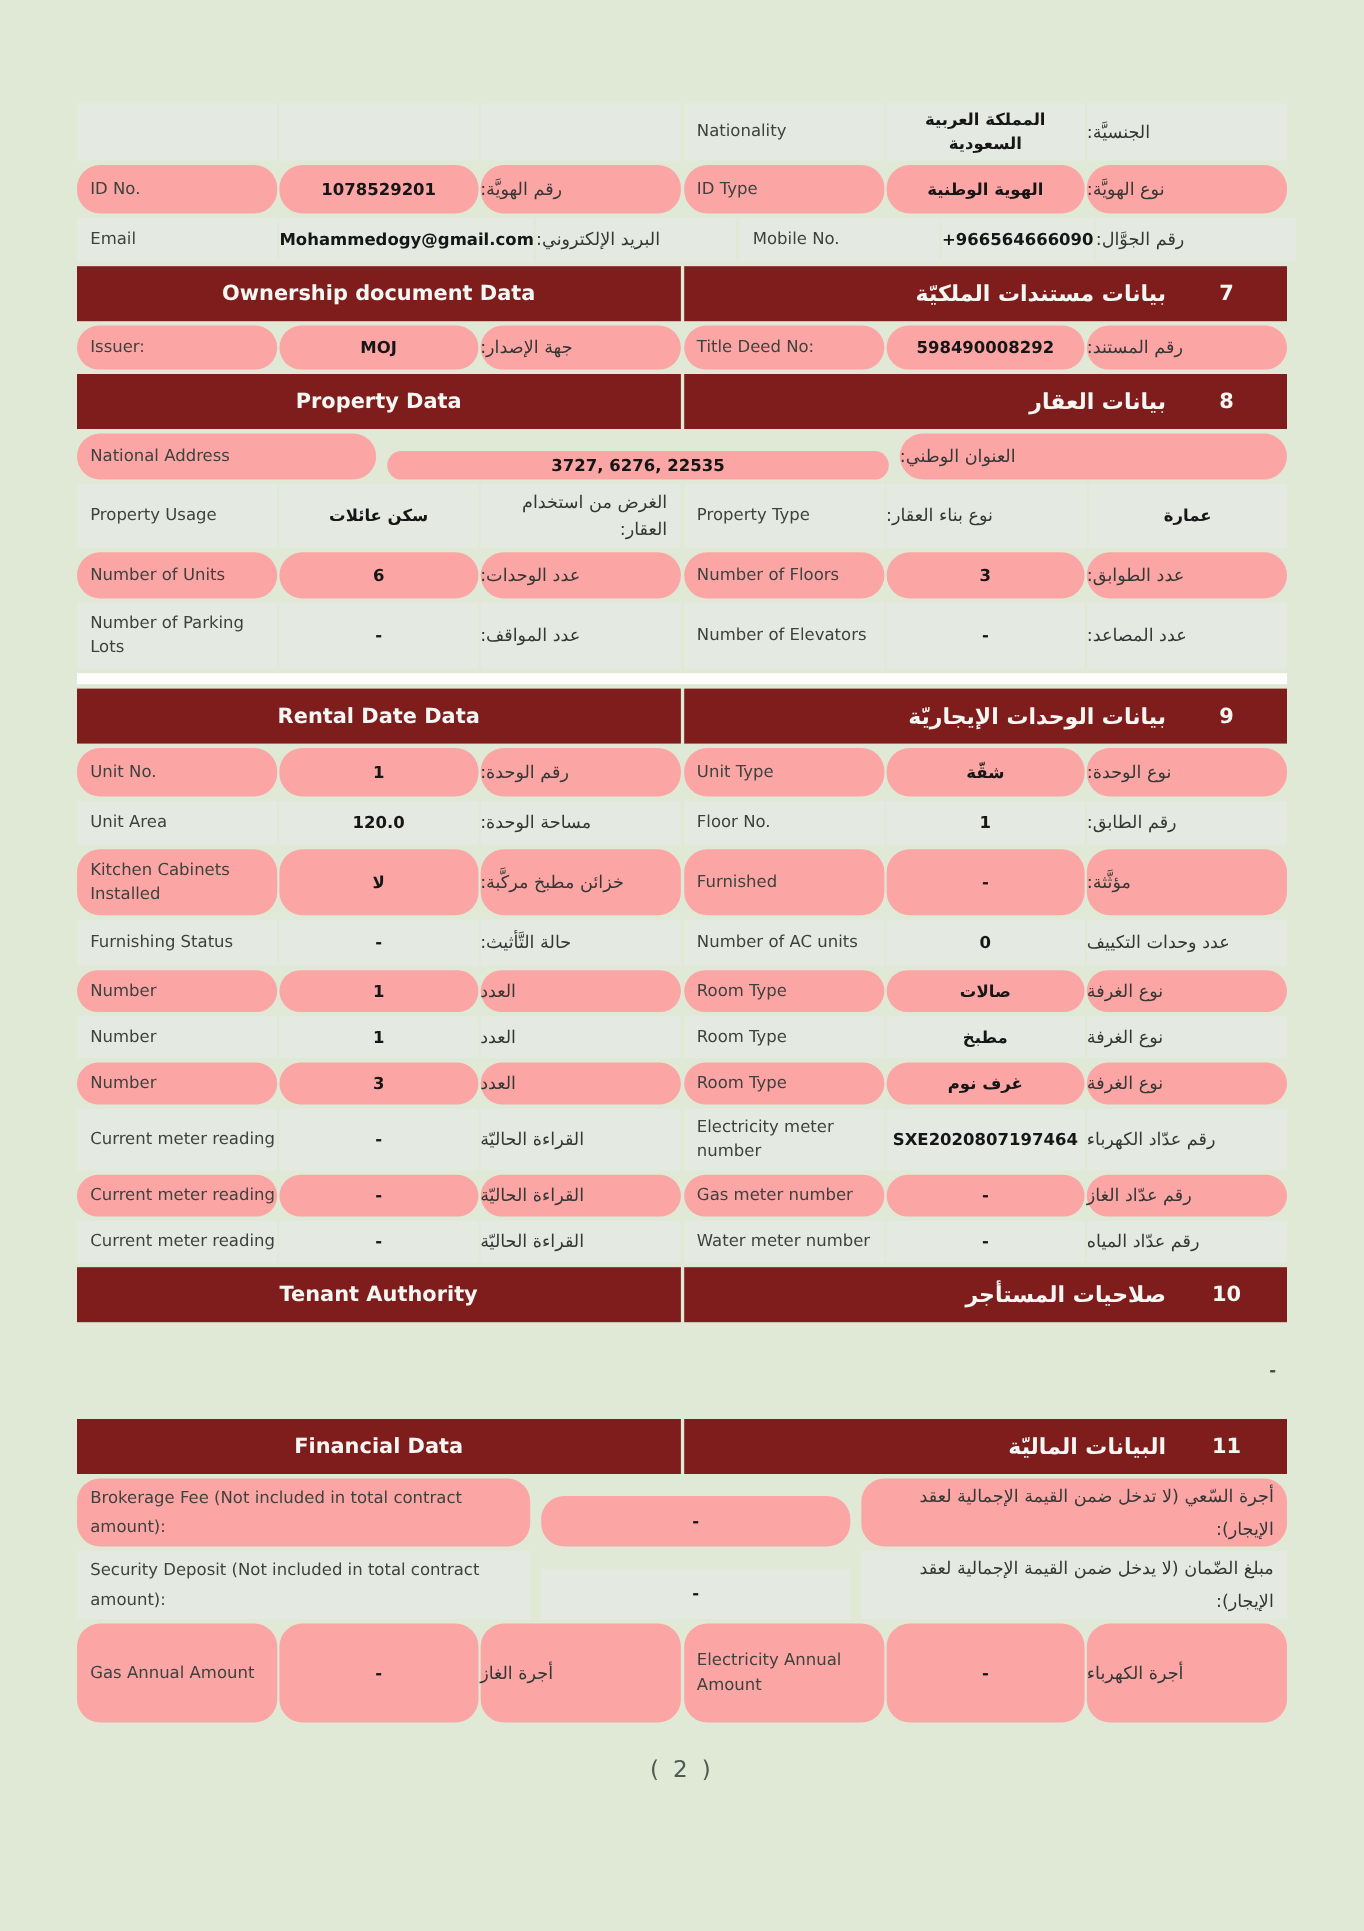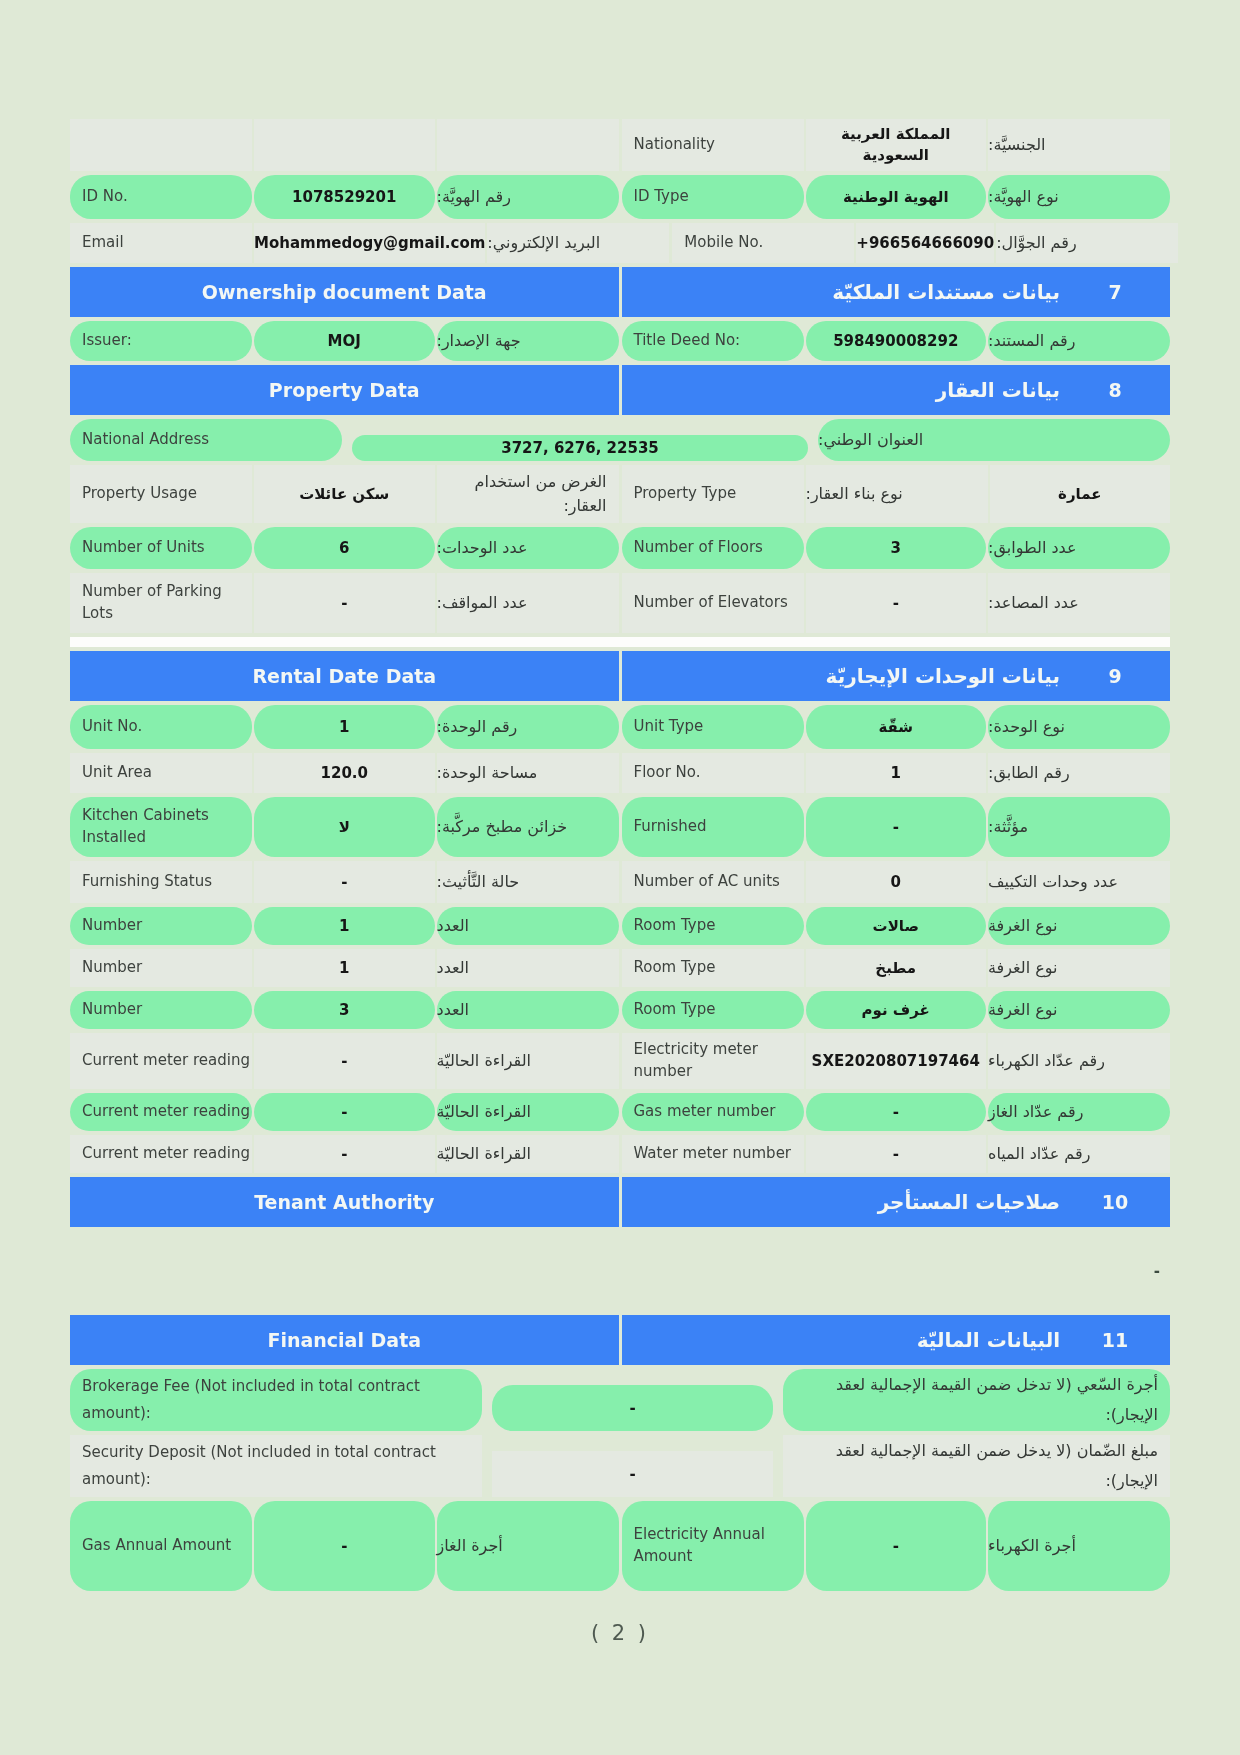--- a/index.html
+++ b/index.html
@@ -1,46 +1,46 @@
 <!DOCTYPE html>
 <html lang="en"><head>
 <meta charset="utf-8">
 <style>
   html,body{margin:0;padding:0;}
   body{background:#dfe9d6;font-family:"DejaVu Sans","Liberation Sans",sans-serif;}
   .page{position:relative;width:1240px;height:1755px;background:#dfe9d6;overflow:hidden;}
-  .doc{width:1100px;margin:0 auto;padding-top:119px;}
+  .doc{width:1100px;margin:0 auto;padding-top:94px;}
 
   
   .row{display:flex;gap:3px;margin-bottom:4px;}
   .half{flex:1 1 0;display:flex;gap:2px;background:transparent;}
   .cell{display:flex;align-items:center;}
   .shade .cell{background:#e4e9e1;}
-  .white .cell{background:#86efac;border-radius:21px;}
+  .white .cell{background:#fca5a5;border-radius:21px;}
   .c-en{flex:0 0 170px;padding-left:12px;font-size:15px;color:#3d423e;line-height:1.45;text-align:left;}
   .c-val{flex:1 1 auto;justify-content:center;text-align:center;font-weight:bold;font-size:15px;color:#161616;line-height:1.4;}
   .c-ar{flex:0 0 170px;padding-right:12px;font-size:16px;color:#343835;justify-content:flex-end;text-align:right;line-height:1.5;}
   .v-wrap{max-width:130px;margin:0 auto;}
 
   
   .wide{gap:10px;justify-content:space-between;}
   .wide .w-en{flex:0 0 400px;padding-left:12px;font-size:15px;color:#3d423e;line-height:1.8;text-align:left;}
   .wide .w-val{flex:1 1 auto;justify-content:center;font-weight:bold;font-size:15px;color:#161616;margin-top:16px;}
   .wide .w-ar{flex:0 0 375px;padding-right:12px;font-size:16px;color:#343835;justify-content:flex-end;text-align:right;line-height:1.9;}
   .wide-na .w-en{flex:0 0 260px;line-height:1.45;}
   .wide-na .w-ar{flex:0 0 340px;line-height:1.5;}
 
   
   .h38{min-height:38px}.h40{min-height:40px}.h42{min-height:42px}.h44{min-height:44px}
   .h52{min-height:52px}.h56{min-height:56px}.h58{min-height:58px}.h60{min-height:60px}
   .h62{min-height:62px}.h90{min-height:90px}
 
   
   .sec-header{display:flex;gap:3px;margin-bottom:4px;}
-  .sh-half{flex:1 1 0;background:#3b82f6;min-height:50px;display:flex;align-items:center;}
+  .sh-half{flex:1 1 0;background:#7f1d1d;min-height:50px;display:flex;align-items:center;}
   .sh-en{flex:1;text-align:center;color:#f3f7f4;font-size:19px;font-weight:bold;}
   .sh-ar{flex:1;text-align:right;color:#f3f7f4;font-size:20px;font-weight:bold;}
   .sh-num{flex:0 0 110px;text-align:center;color:#f3f7f4;font-size:19px;font-weight:bold;}
 
   
   .white-spacer{height:10px;background:#fdfdfc;margin-bottom:4px;}
   .dash-block{min-height:80px;display:flex;align-items:center;justify-content:flex-end;
               padding-right:10px;font-weight:bold;font-size:15px;color:#3c4a40;margin-bottom:4px;}
   .footer{margin-top:30px;text-align:center;font-size:21px;color:#4f5a51;letter-spacing:3px;}
 </style>

